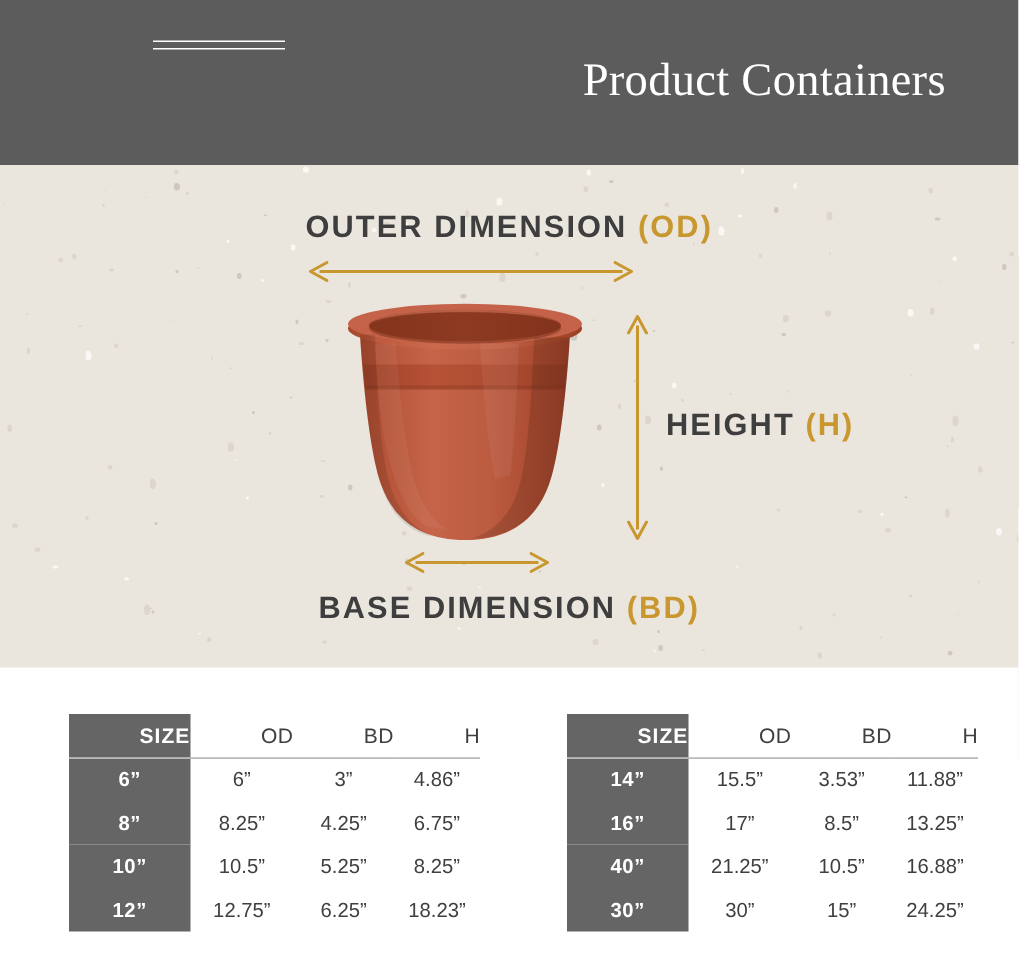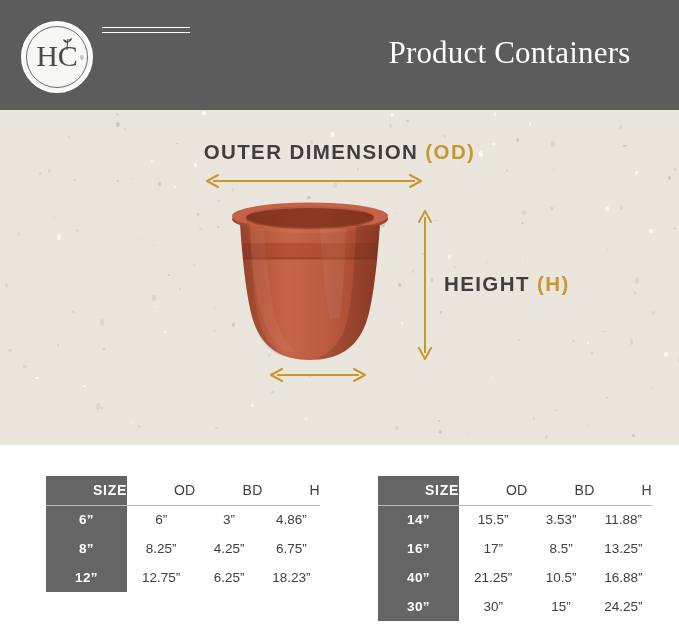--- a/index.html
+++ b/index.html
@@ -147,31 +147,20 @@
   .dtable thead tr{ border-bottom:1px solid #b9b9b9; }
   .dtable .c{ width:68px; }
 </style>
 </head>
 <body>
 
 <div id="page">
 
   <div class="header">
 
-    <div class="logo-wrap">
-      <div class="logo-circle"></div>
-      <div class="logo-inner-ring"></div>
-      <svg class="logo-leaf" viewBox="0 0 20 14">
-        <path d="M10 13 C10 9 10.5 5 11 2" stroke="#4a4a4a" stroke-width="1.1" fill="none"></path>
-        <path d="M10.6 6.2 C8.2 6.0 6.6 4.6 6.0 2.6 C8.4 2.4 10.2 3.8 10.6 6.2 Z" fill="#4a4a4a"></path>
-        <path d="M11.2 5.4 C13.4 4.8 14.8 3.2 15.1 1.2 C12.8 1.5 11.3 3.1 11.2 5.4 Z" fill="#4a4a4a"></path>
-      </svg>
-      <div class="logo-hc">HC</div>
-      <div class="logo-reg">®</div>
-    </div>
 
     <div class="tagline">
       <span class="rule top"></span>
       <span class="rule bot"></span>
     </div>
 
     <div class="header-title">Product Containers</div>
   </div>
 
   <div class="cream-clip">
@@ -400,20 +389,21 @@
   <div class="arrow-h" id="od-arrow">
     <div class="bar"></div>
     <svg class="head lft" viewBox="0 0 13 14">
       <path d="M12 1 L1 7 L12 13" stroke="#c9972f" stroke-width="2" fill="none" stroke-linecap="round" stroke-linejoin="round"></path>
     </svg>
     <svg class="head rgt" viewBox="0 0 13 14">
       <path d="M1 1 L12 7 L1 13" stroke="#c9972f" stroke-width="2" fill="none" stroke-linecap="round" stroke-linejoin="round"></path>
     </svg>
   </div>
 
+  <div class="dim-label" id="bd-label"><span>BASE DIMENSION </span><span class="tag">(BD)</span></div>
 
   <div class="arrow-h" id="bd-arrow">
     <div class="bar"></div>
     <svg class="head lft" viewBox="0 0 13 14">
       <path d="M12 1 L1 7 L12 13" stroke="#c9972f" stroke-width="2" fill="none" stroke-linecap="round" stroke-linejoin="round"></path>
     </svg>
     <svg class="head rgt" viewBox="0 0 13 14">
       <path d="M1 1 L12 7 L1 13" stroke="#c9972f" stroke-width="2" fill="none" stroke-linecap="round" stroke-linejoin="round"></path>
     </svg>
   </div>
@@ -448,20 +438,26 @@
           <td class="c">3”</td>
           <td class="c">4.86”</td>
         </tr>
         <tr>
           <td class="sizecol">8”</td>
           <td class="c">8.25”</td>
           <td class="c">4.25”</td>
           <td class="c">6.75”</td>
         </tr>
         <tr>
+          <td class="sizecol">10”</td>
+          <td class="c">10.5”</td>
+          <td class="c">5.25”</td>
+          <td class="c">8.25”</td>
+        </tr>
+        <tr>
           <td class="sizecol">12”</td>
           <td class="c">12.75”</td>
           <td class="c">6.25”</td>
           <td class="c">18.23”</td>
         </tr>
       </tbody>
     </table>
 
     <table class="dtable" id="table-right">
       <thead>

